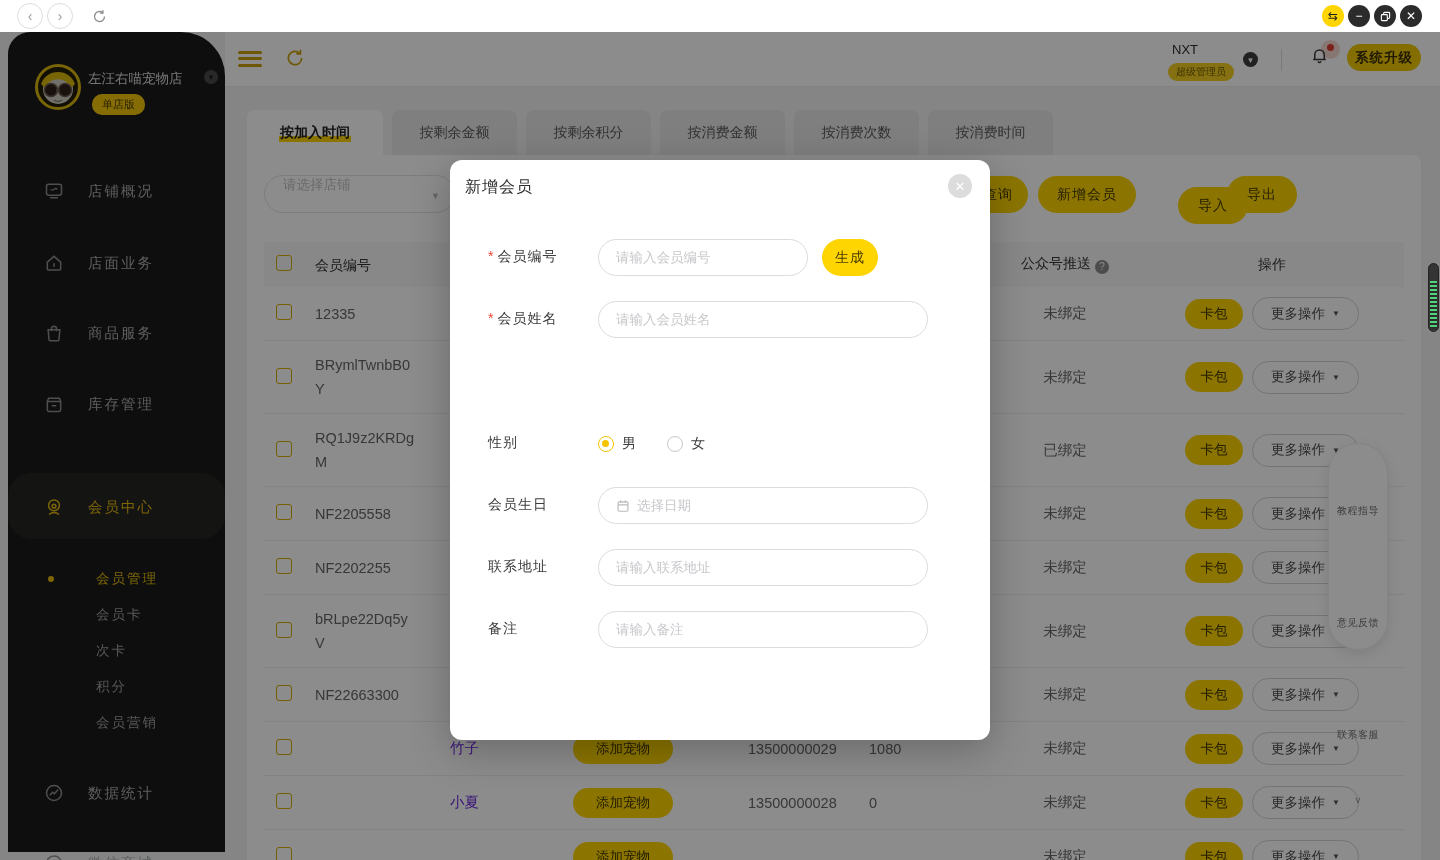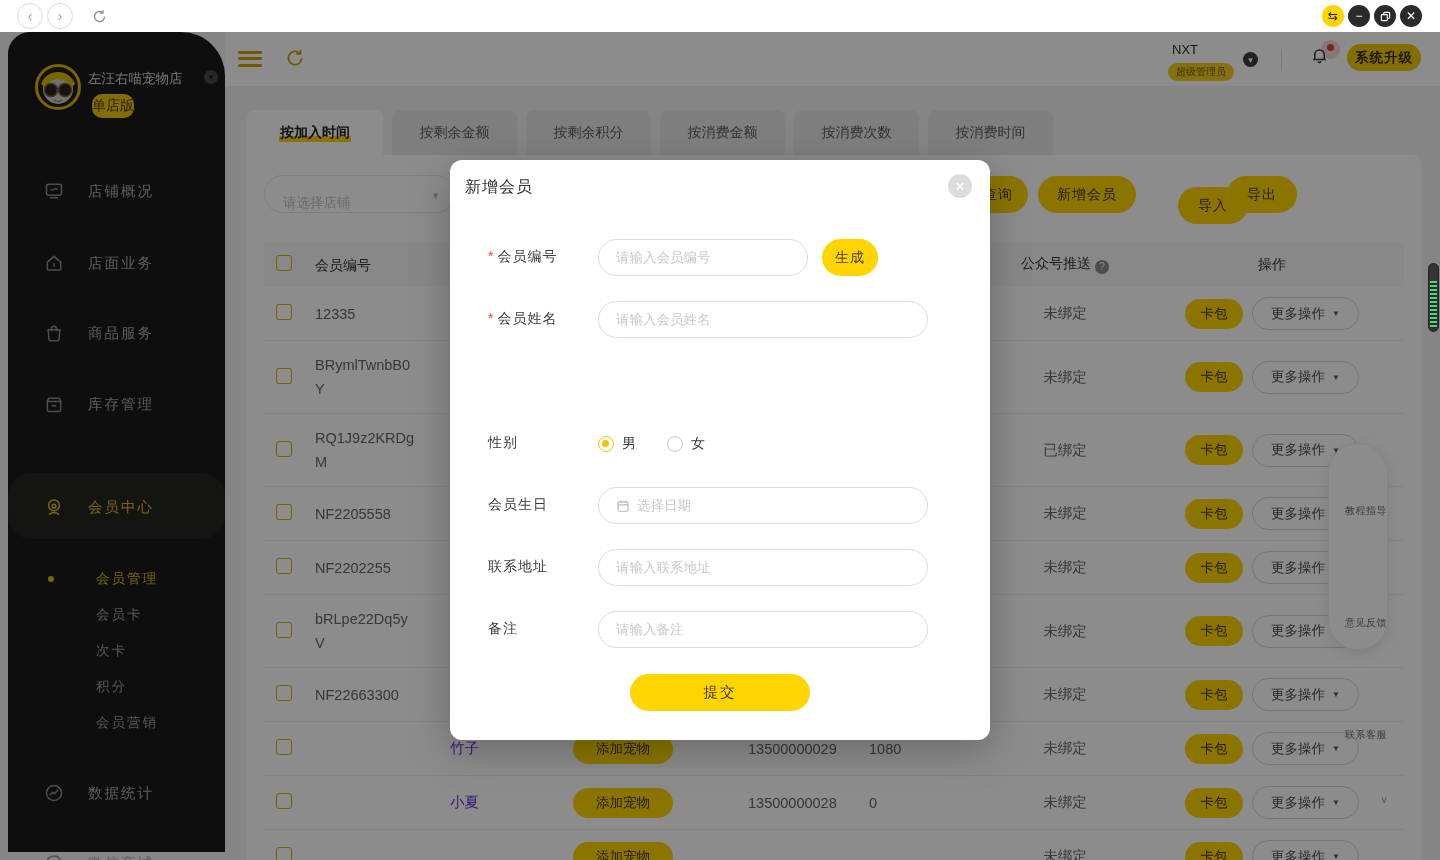--- a/index.html
+++ b/index.html
@@ -18,21 +18,21 @@
 
   
   #sidebar { left:8px; top:32px; width:217px; height:820px; background:#1b1b1b;
     border-radius:22px 44px 0 0; z-index:10; }
   #logo-row { position:absolute; left:20px; top:32px; width:190px; }
   #avatar { position:absolute; left:7px; top:0; width:46px; height:46px; }
   #shop-name { position:absolute; left:60px; top:6px; color:#d6d6d6; font-size:13.5px; white-space:nowrap; }
   #shop-caret { position:absolute; left:176px; top:6px; width:14px; height:14px; border-radius:50%;
     background:#4a4a4a; color:#1b1b1b; font-size:9px; display:flex; align-items:center; justify-content:center; }
   #shop-badge { position:absolute; left:64px; top:30px; background:#f3c50a; color:#4e3f00;
-    font-size:14px; padding:3px 0; border-radius:10px; }
+    font-size:11px; padding:3px 10px; border-radius:10px; }
   .s-item { position:absolute; left:0; width:217px; height:40px; display:flex; align-items:center;
     color:#a9a9a9; font-size:14.5px; letter-spacing:2px; }
   .s-item .ico { width:20px; height:20px; margin-left:36px; margin-right:24px; color:#8f8f8f; }
   .s-item.active { color:#e4b90c; }
   .s-item.active .ico { color:#e4b90c; }
   #active-section { position:absolute; left:0; top:441px; width:217px; height:66px;
     background:#262624; border-radius:24px; }
   .s-sub { position:absolute; left:88px; color:#9d9d9d; font-size:13.5px; letter-spacing:2px; height:24px;
     display:flex; align-items:center; }
   .s-sub.active { color:#e4b90c; }
@@ -60,21 +60,21 @@
   
   .tab { position:absolute; top:110px; height:45px; border-radius:8px 8px 0 0; background:#e7e8ea;
     display:flex; align-items:center; justify-content:center; font-size:14px; color:#5a5a5a; z-index:4; }
   .tab.active { background:#fff; color:#1f1f1f; font-weight:bold; }
   .tab.active span { background:linear-gradient(to top,#fed500 0 34%,transparent 34%); padding:0 1px; }
 
   
   #panel { left:247px; top:155px; width:1174px; height:705px; background:#fff;
     border-radius:0 8px 0 0; z-index:3; overflow:hidden; }
   #store-select { position:absolute; left:17px; top:20px; width:191px; height:38px; border:1px solid #e3e3e6;
-    border-radius:19px; background:#fff; color:#c2c2c6; font-size:13.5px; display:flex; align-items:flex-end;
+    border-radius:19px; background:#fff; color:#c2c2c6; font-size:13.5px; display:flex; align-items:flex-start;
     padding-left:18px; }
   #store-caret { position:absolute; right:14px; top:15px; color:#b7b7bb; font-size:9px; }
   .ybtn { position:absolute; top:21px; height:37px; background:#fed500; color:#453a00; font-size:14px;
     border-radius:19px; display:flex; align-items:center; justify-content:center; letter-spacing:1px; }
 
   
   #tbl { position:absolute; left:17px; top:87px; width:1140px; }
   .t-head { display:flex; height:45px; background:#f7f8fa; align-items:center; color:#333; font-size:14px; }
   .t-row { display:flex; min-height:54px; align-items:center; border-bottom:1px solid #efefef;
     font-size:14.5px; color:#666; background:#fff; }
@@ -95,21 +95,21 @@
     display:inline-flex; align-items:center; justify-content:center; font-size:13.5px; }
   .more-btn { width:107px; height:33px; border:1px solid #d4d4d6; color:#4c4c4c; border-radius:17px;
     display:inline-flex; align-items:center; justify-content:center; font-size:13.5px; gap:7px; background:#fff; }
   .more-btn .car { font-size:8px; color:#555; }
   .qmark { display:inline-flex; width:14px; height:14px; border-radius:50%; background:#8a8a8a; color:#fff;
     font-size:10px; align-items:center; justify-content:center; margin-left:4px; vertical-align:-2px; }
 
   
   #helper { left:1328px; top:443px; width:60px; height:207px; background:#fff; border:1px solid #f0f0f0;
     border-radius:30px; box-shadow:0 4px 14px rgba(0,0,0,.10); z-index:20; display:flex; flex-direction:column;
-    align-items:flex-end; padding-top:14px;gap:41px; }
+    align-items:center; padding-top:14px;gap:41px; }
   #helper .h-ico { width:20px; height:20px; color:#4a4a4a; }
   #helper .h-lbl { font-size:10px; color:#6f6f6f; margin:5px 0 11px; letter-spacing:.5px; white-space:nowrap; }
   #helper .h-car { color:#8b8b8b; font-size:10px; margin-top:1px; }
 
   
   #scrollthumb { left:1428px; top:263px; width:11px; height:69px; background:#343434; border:1px solid #232323;
     border-radius:6px; z-index:220; overflow:hidden; }
   #scrollthumb .stripes { position:absolute; left:1px; right:1px; bottom:2px; height:48px;
     background:repeating-linear-gradient(180deg,#4fd37c 0 2px,#2c2c2c 2px 4px); border-radius:0 0 4px 4px; }
 
@@ -560,15 +560,14 @@
         </div>
     </div>
 
     <div class="f-row" style="top:451px;">
       <span class="f-label"><span>备注</span></span>
       <div class="f-input">
           <span>请输入备注</span>
         </div>
     </div>
 
-    <div id="submit-btn">提交</div>
   </div>
 </div>
 
 </body></html>

